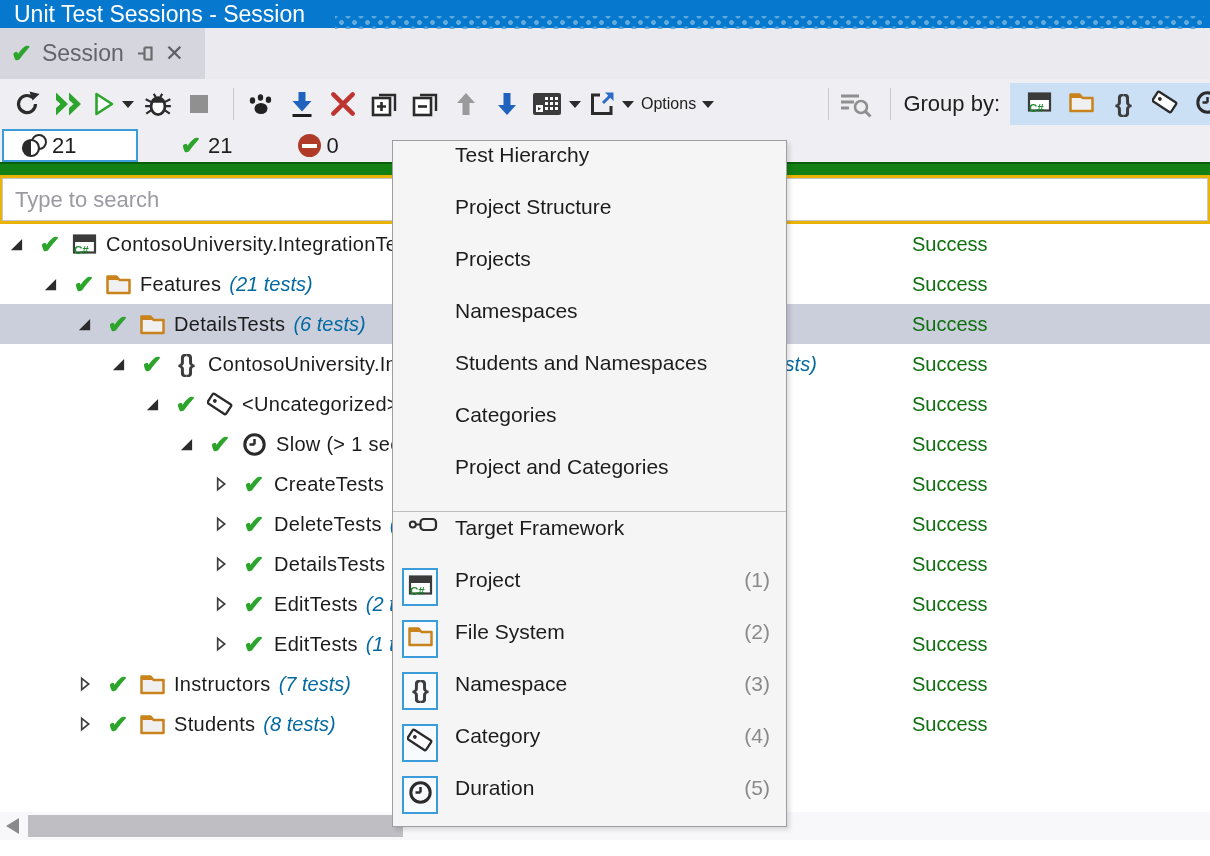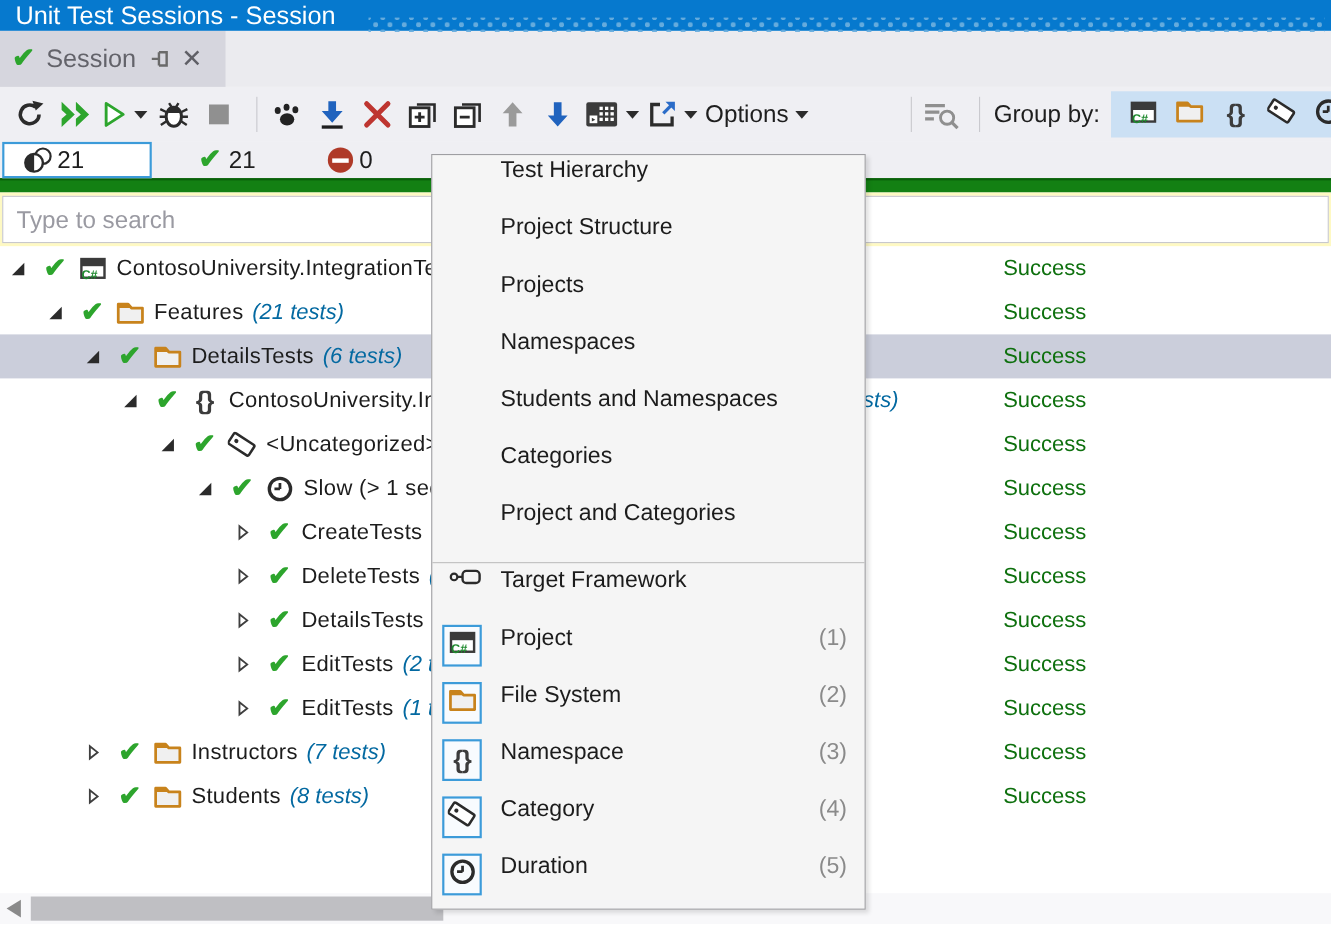--- a/index.html
+++ b/index.html
@@ -26,40 +26,40 @@
   .closex { margin-left:10px; color:#5F5F66; font-size:23px; line-height:1; }
   
   .toolbar { height:50px; background:#EFEFF3; display:flex; align-items:center; padding-left:10px; }
   .tbtn { height:36px; min-width:34px; display:flex; align-items:center; justify-content:center;
     margin-right:7px; flex:none; }
   .combo { display:flex; align-items:center; }
   .caret { width:0; height:0; border-left:6px solid transparent; border-right:6px solid transparent;
     border-top:7px solid #2b2b2b; margin-left:6px; }
   .sepv { width:1px; height:32px; background:#C9C9CE; margin:0 10px; flex:none; }
   .stopsq { width:18px; height:18px; background:#909090; }
-  .optlabel { font-size:22px; color:#1e1e1e; }
+  .optlabel { font-size:16px; color:#1e1e1e; }
   .grouplabel { font-size:22px; color:#1e1e1e; margin:0 10px 0 2px; flex:none; }
   .groupstrip { height:42px; background:#CBE0F4; display:flex; align-items:center;
     padding-left:8px; flex:none; width:200px; }
   .gbtn { width:42px; height:42px; display:flex; align-items:center; justify-content:center; flex:none; }
   .pushright { margin-left:auto; }
   
   .counterbar { height:33px; background:#EFEFF3; display:flex; align-items:center; font-size:22px; color:#1e1e1e; }
   .counter { display:flex; align-items:center; height:33px; }
   .counter .cicon { display:flex; align-items:center; justify-content:center; width:34px; }
   .counter .cval { margin-left:0; }
   .counter.active { width:136px; border:2px solid #3C9BD9; background:#fff; padding-left:14px; margin-left:2px; }
   .counter.plain1 { margin-left:36px; }
   .counter.plain2 { margin-left:60px; }
   .nocircle { width:23px; height:23px; border-radius:50%; background:#AF3A28; position:relative; }
   .nocircle::after { content:""; position:absolute; left:4px; right:4px; top:9.5px; height:4px; background:#fff; }
   
   .progress { height:13px; background:#138013; border-top:2px solid #0A5F0A; }
   
-  .searchwrap { height:49px; background:#fef9c3; padding:3px 2px; }
+  .searchwrap { height:49px; background:#eab308; padding:3px 2px; }
   .searchwrap input { width:100%; height:43px; border:1px solid #C8C8CC; background:#fff;
     font-family:"Liberation Sans",sans-serif; font-size:22px; color:#1e1e1e; padding-left:12px; outline:none; }
   .searchwrap input::placeholder { color:#9A9AA2; }
   
   .tree { height:588px; background:#fff; overflow:hidden; }
   .trow { position:relative; height:40px; display:flex; align-items:center; font-size:20px; color:#1c1c1c; white-space:nowrap; }
   .trow.selected { background:#CBCEDB; }
   .expander { width:16px; height:16px; margin-right:14px; flex:none; display:flex; align-items:center; justify-content:center; }
   .trow .check { width:24px; margin-right:8px; text-align:center; flex:none; }
   .ticon { width:28px; height:26px; margin-right:8px; flex:none; display:flex; align-items:center; justify-content:center; }

